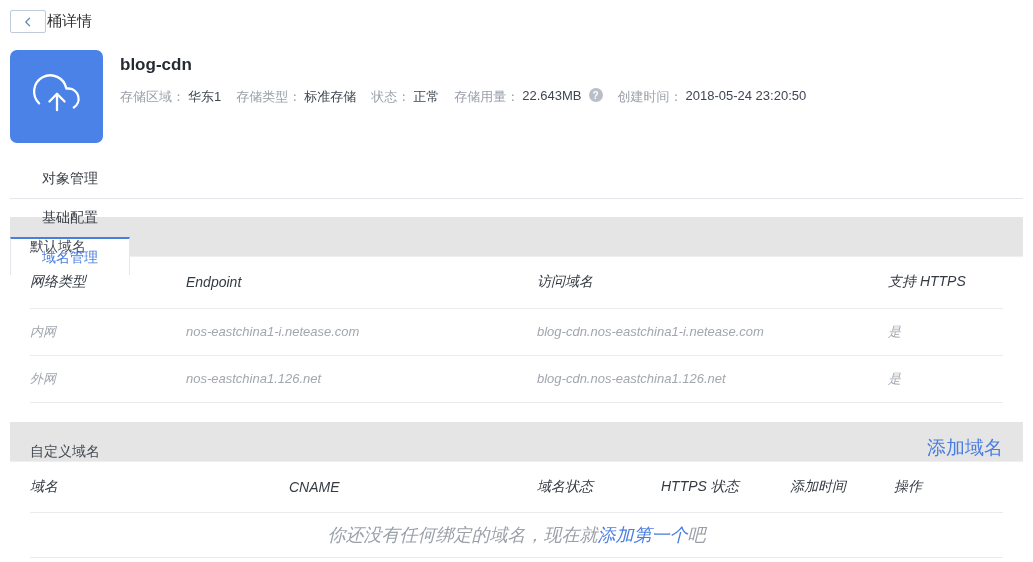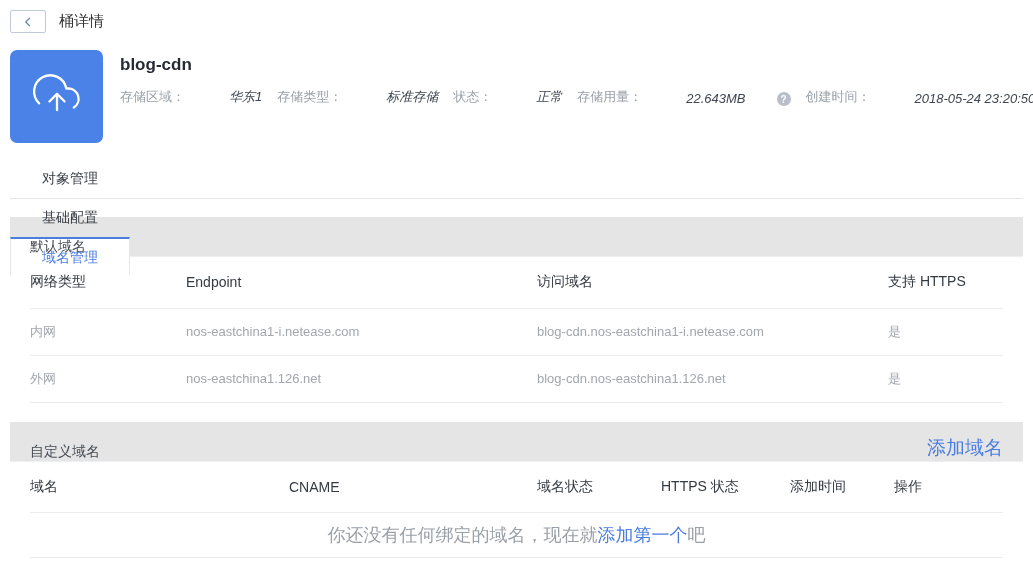--- a/index.html
+++ b/index.html
@@ -5,33 +5,33 @@
   * { margin:0; padding:0; box-sizing:border-box; }
   html,body { width:1033px; height:562px; background:#fff; overflow:hidden;
               font-family:"Liberation Sans","DejaVu Sans",sans-serif; }
   .page { width:1033px; height:562px; position:relative; }
 
   
   .topbar { padding:10px 0 0 10px; height:33px; display:flex; align-items:center; }
   .back-btn { width:36px; height:23px; background:#fff; border:1px solid #bfcbdb; border-radius:2px;
               display:flex; align-items:center; justify-content:center; cursor:pointer; }
   .back-btn svg { display:block; }
-  .page-title { margin-left:13px; font-size:15px; color:#333; }
+  .page-title { margin-left:1px; font-size:15px; color:#333; }
 
   
   .bucket-header { margin:17px 10px 0 10px; display:flex; }
   .bucket-icon { width:93px; height:93px; background:#4a82e8; border-radius:7px; flex:none;
                  display:flex; align-items:center; justify-content:center; }
   .bucket-info { margin-left:17px; padding-top:5px; }
   .bucket-name { font-size:17px; font-weight:bold; color:#262b33; }
   .bucket-meta { margin-top:13px; font-size:13px; display:flex; align-items:center; white-space:nowrap; }
-  .meta-item { display:flex; align-items:flex-end;gap:24px; }
+  .meta-item { display:flex; align-items:flex-start; }
   .meta-item + .meta-item { margin-left:15px; }
   .meta-label { color:#9aa0a8; }
-  .meta-value { color:#3f4651; margin-left:20px;font-style:italic; }
+  .meta-value { color:#3f4651; margin-left:3px; }
   .help-icon { width:14px; height:14px; border-radius:50%; background:#b9bfc9; color:#fff;
                font-size:10px; font-weight:bold; display:inline-flex; align-items:center;
                justify-content:center; margin-left:7px; cursor:pointer; }
 
   
   .tabs { margin:16px 10px 0 10px; display:flex; align-items:flex-start;
           border-bottom:1px solid #e3e6ea; height:40px;flex-direction:column; }
   .tab { width:120px; height:39px; line-height:39px; text-align:center;
          font-size:14px; color:#383d45; cursor:pointer; }
   .tab.active { height:41px; line-height:36px; margin-bottom:-1px; background:#fff;
@@ -39,21 +39,21 @@
                 border-top:2px solid #4a7de0; }
 
   
   .section-header { margin:18px 10px 0 10px; background:#e5e5e5; height:40px; padding:0 20px;
                     display:flex; align-items:flex-end; justify-content:space-between;
                     font-size:14px; color:#464c55; border-bottom:1px solid #edeff2; }
   .section-header.second { margin-top:19px; }
   .add-link { font-size:19px; color:#4a7de0; text-decoration:none; cursor:pointer;margin-top:47px; }
 
   
-  .table-wrap { margin:0 10px; padding:0 20px; }
+  .table-wrap { margin:0 10px; padding:0 20px;font-style:italic; }
   table { width:100%; border-collapse:collapse; table-layout:fixed; }
   th { height:51px; font-size:14px; font-weight:normal; color:#343a42; text-align:left;
        border-bottom:1px solid #e9ebee; vertical-align:middle; white-space:nowrap; }
   td { height:47px; font-size:13px; color:#a2a7ae; text-align:left;
        border-bottom:1px solid #e9ebee; vertical-align:middle; white-space:nowrap; }
 
   
   .empty-state { height:45px; display:flex; align-items:center; justify-content:center;
                  font-size:18px; color:#9aa0a8; border-bottom:1px solid #e9ebee; }
   .empty-state a { color:#4a7de0; text-decoration:none; cursor:pointer; }

